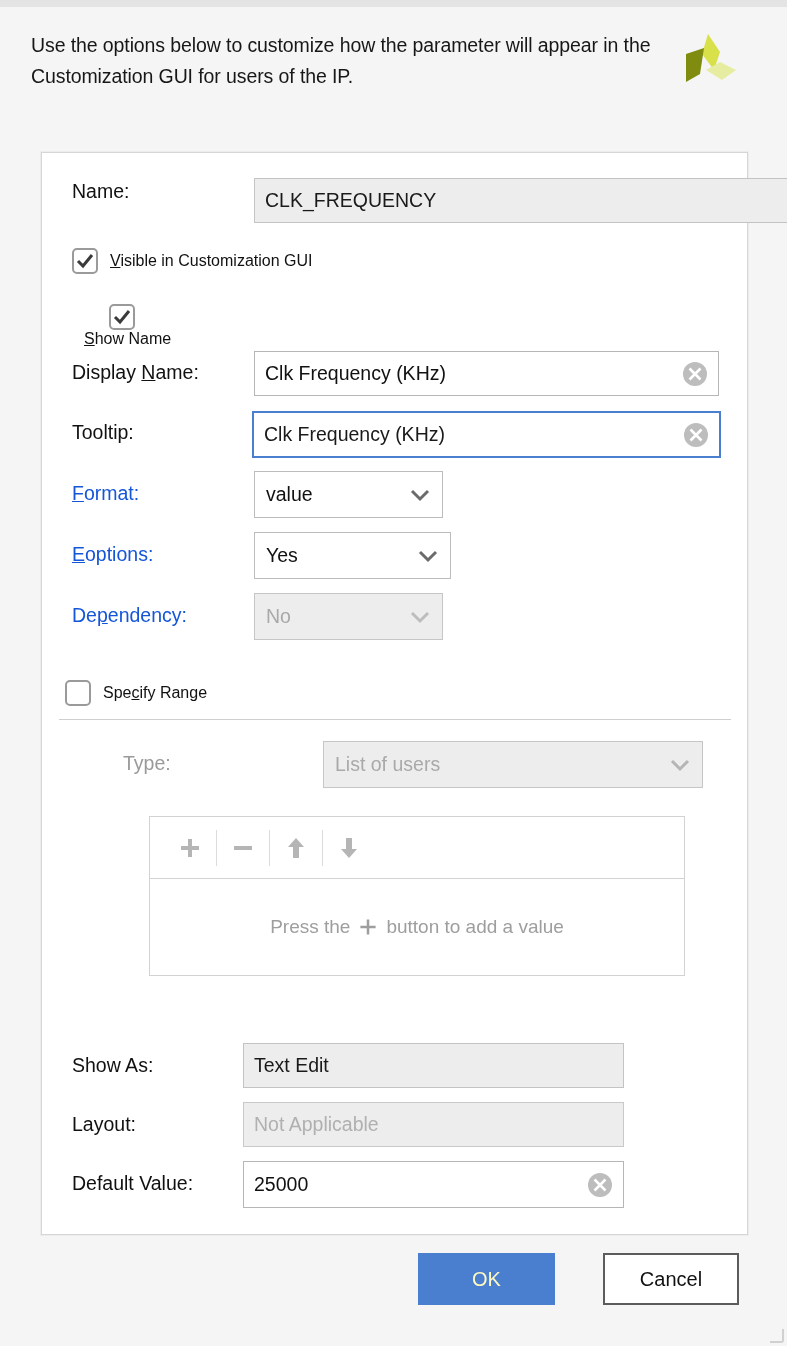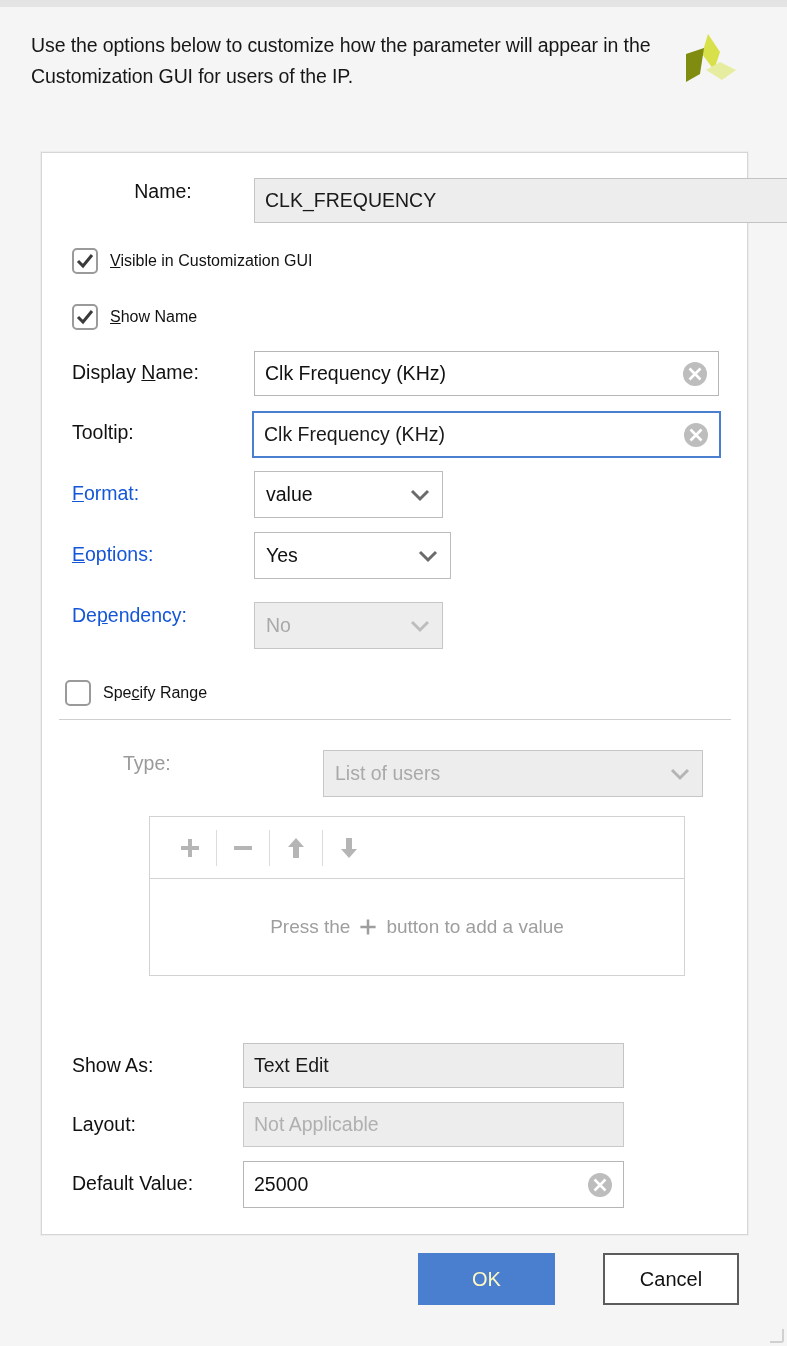--- a/index.html
+++ b/index.html
@@ -149,21 +149,20 @@
   }
   .combo.enabled {
     background: #ffffff;
     border: 1px solid #bcbcbc;
     color: #111;
   }
   .combo.disabled {
     background: #ededed;
     border: 1px solid #c6c6c6;
     color: #a9a9a9;
-    margin-top: 9px;
   }
 
   .divider {
     position: absolute;
     left: 17px;
     top: 566px;
     width: 672px;
     height: 1px;
     background: #cfcfcf;
   }
@@ -259,37 +258,37 @@
   <div class="header-text">Use the options below to customize how the parameter will appear in the Customization GUI for users of the IP.</div>
   <svg class="logo" viewBox="0 0 62 62">
     <polygon points="32,2 44,20 38,38 26,22" fill="#d8e04a"></polygon>
     <polygon points="10,22 28,16 24,42 10,50" fill="#7f8c10"></polygon>
     <polygon points="30,38 44,30 60,38 46,48" fill="#e6eda0"></polygon>
   </svg>
 </div>
 
 <div class="panel">
 
-  <div class="row" style="left:30px; top:27px;text-align:center;">
+  <div class="row" style="left:30px; top:27px;">
     <span class="label" style="width:182px;">Name:</span>
   </div>
   <div class="field readonly" style="position:absolute; left:212px; top:25px; width:549px;">
     <span>CLK_FREQUENCY</span>
   </div>
 
   <div class="cbrow" style="position:absolute; left:30px; top:95px;">
     <span class="checkbox">
       <svg width="20" height="20" viewBox="0 0 20 20">
         <path d="M3 10 L8 15 L17 4" stroke="#3a3a3a" stroke-width="3" fill="none"></path>
       </svg>
     </span>
     <span class="cb-label"><u>V</u><span>isible in Customization GUI</span></span>
   </div>
 
-  <div class="cbrow" style="position:absolute; left:30px; top:151px;">
+  <div class="cbrow" style="position:absolute; left:30px; top:151px;flex-direction:column;">
     <span class="checkbox">
       <svg width="20" height="20" viewBox="0 0 20 20">
         <path d="M3 10 L8 15 L17 4" stroke="#3a3a3a" stroke-width="3" fill="none"></path>
       </svg>
     </span>
     <span class="cb-label"><u>S</u><span>how Name</span></span>
   </div>
 
   <div class="row" style="left:30px; top:208px;">
     <span class="label"><span>Display </span><u>N</u><span>ame:</span></span>

